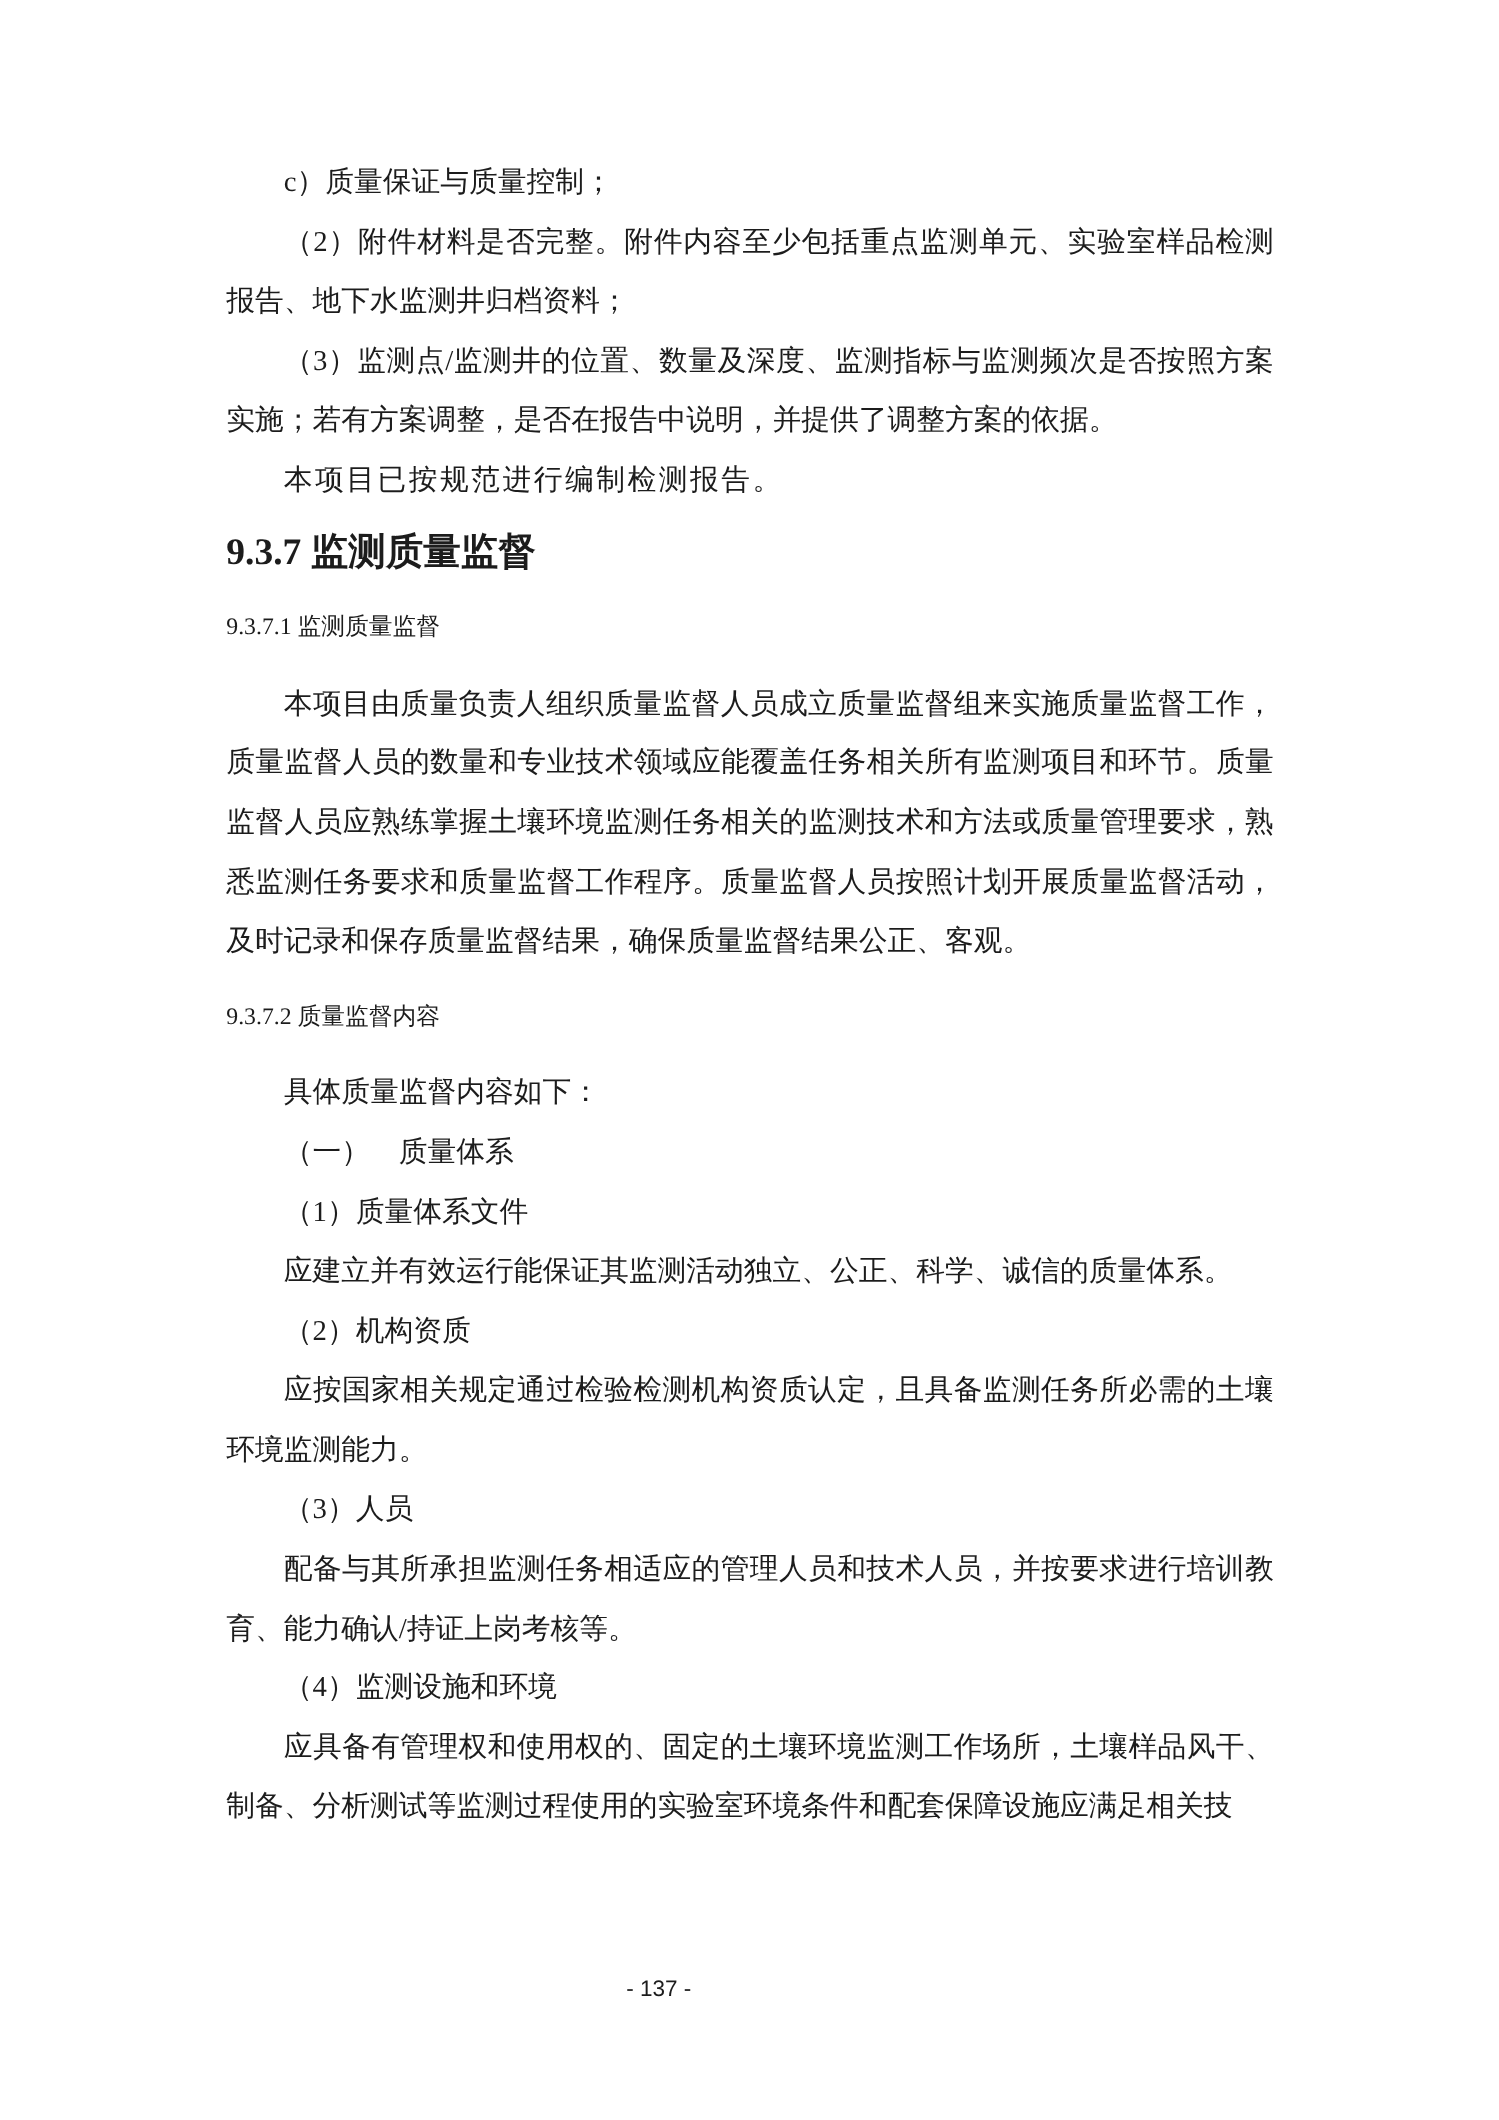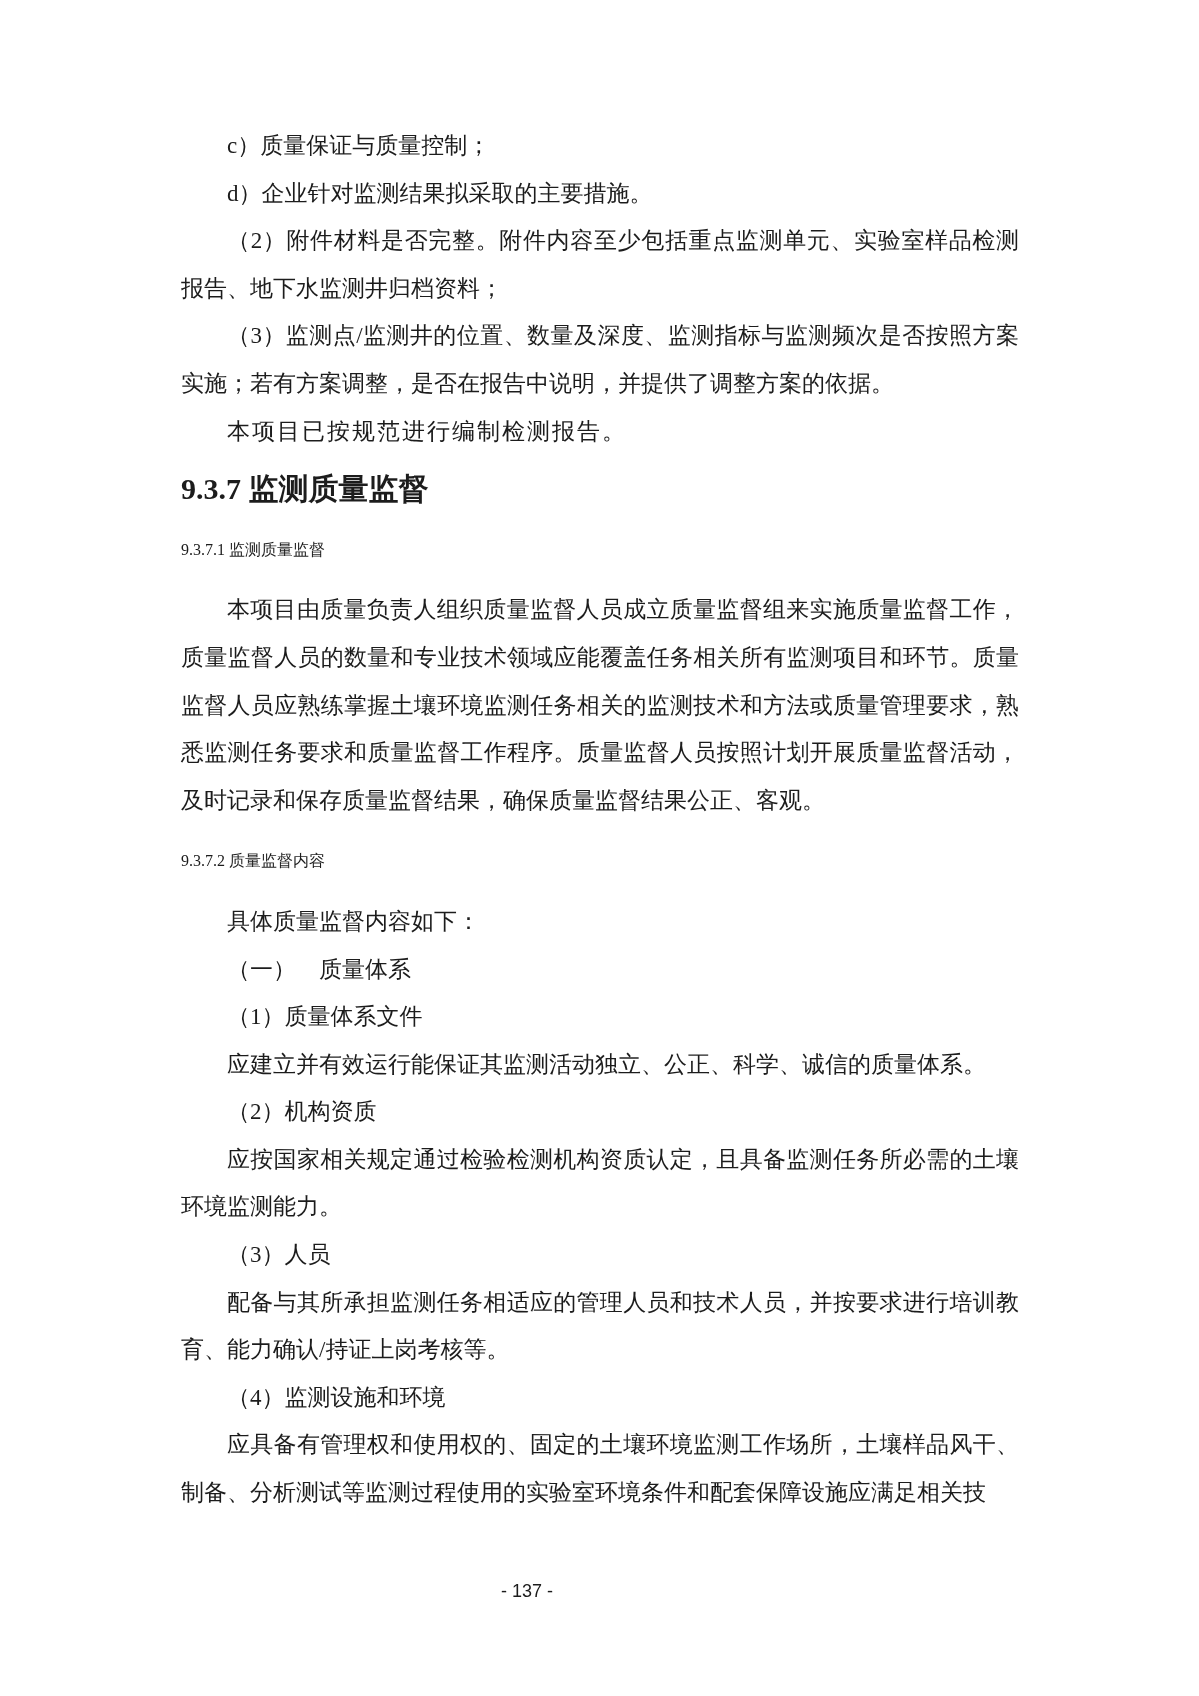--- a/index.html
+++ b/index.html
@@ -36,41 +36,40 @@
   .bold-stmt {
     font-weight: normal;
     letter-spacing: 2px;
   }
   .h1 {
     font-weight: bold;
     font-size: 30px;
     margin: 10px 0 !important;
   }
   .h2 {
-    font-size: 16px;
+    font-size: 19px;
     margin: 13px 0 !important;
   }
   .footer {
     position: absolute;
     top: 1581px;
     left: 0;
     width: 100%;
     text-align: center;
     font-size: 18px;
     font-family: "Liberation Sans", "DejaVu Sans", sans-serif;
     color: #1c1c1c;
   }
 </style>
 </head>
 <body>
 
 <div class="page">
   <main class="text-block">
     <p class="indent">c）质量保证与质量控制；</p>
-    <p class="indent">d）企业针对监测结果拟采取的主要措施。</p>
     <p class="indent">（2）附件材料是否完整。附件内容至少包括重点监测单元、实验室样品检测报告、地下水监测井归档资料；</p>
     <p class="indent">（3）监测点/监测井的位置、数量及深度、监测指标与监测频次是否按照方案实施；若有方案调整，是否在报告中说明，并提供了调整方案的依据。</p>
     <p class="indent bold-stmt">本项目已按规范进行编制检测报告。</p>
     <p class="h1">9.3.7 监测质量监督</p>
     <p class="h2">9.3.7.1 监测质量监督</p>
     <p class="indent">本项目由质量负责人组织质量监督人员成立质量监督组来实施质量监督工作，质量监督人员的数量和专业技术领域应能覆盖任务相关所有监测项目和环节。质量监督人员应熟练掌握土壤环境监测任务相关的监测技术和方法或质量管理要求，熟悉监测任务要求和质量监督工作程序。质量监督人员按照计划开展质量监督活动，及时记录和保存质量监督结果，确保质量监督结果公正、客观。</p>
     <p class="h2">9.3.7.2 质量监督内容</p>
     <p class="indent">具体质量监督内容如下：</p>
     <p class="indent">（一）　质量体系</p>
     <p class="indent">（1）质量体系文件</p>

